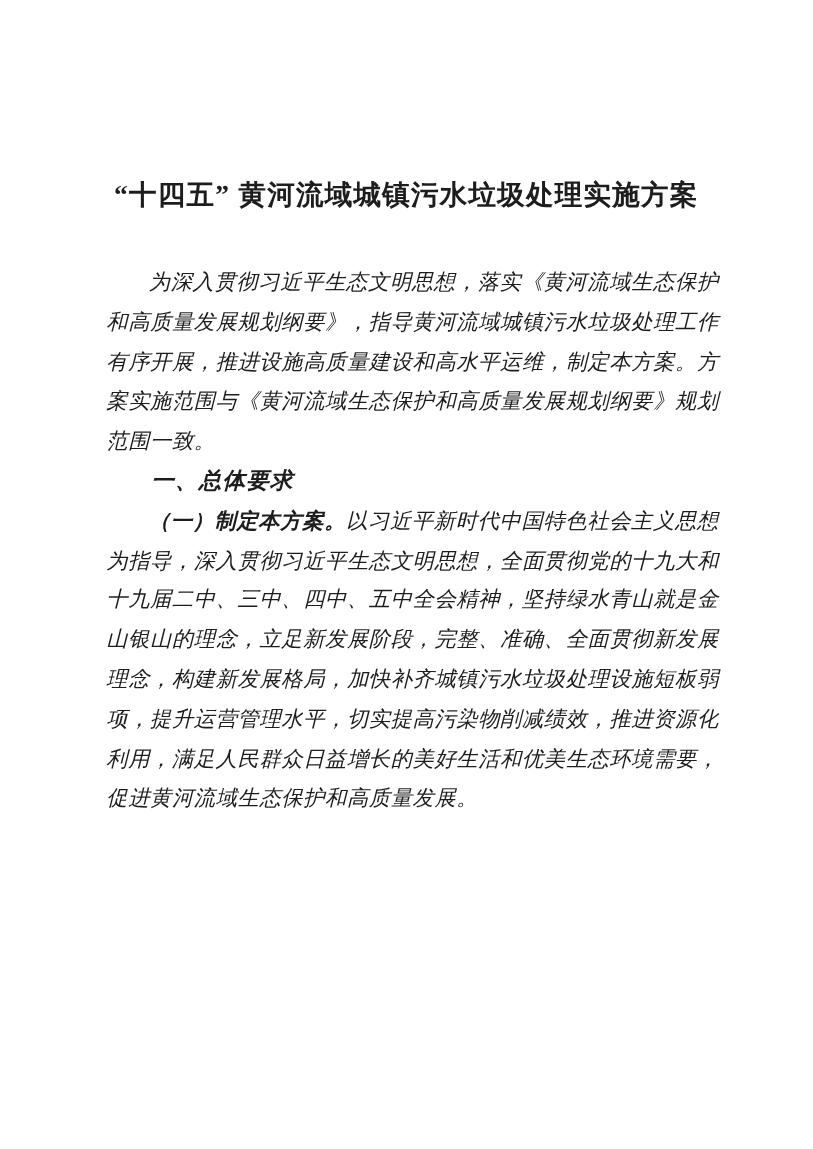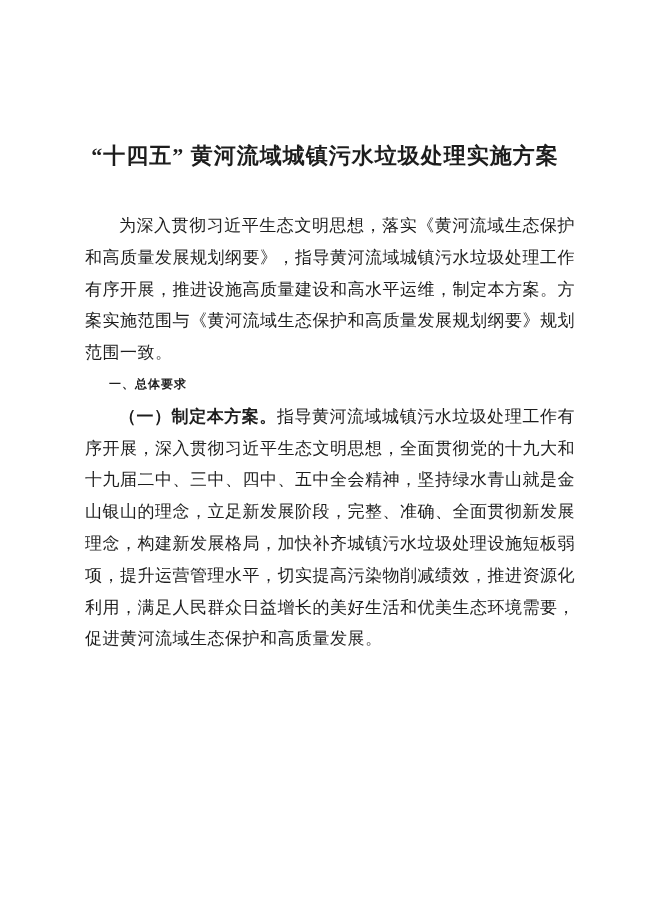--- a/index.html
+++ b/index.html
@@ -31,30 +31,32 @@
     margin: 39px 75px 0 85px;
     font-size: 17px;
     line-height: 31.8px;
     text-align: justify;
     text-justify: inter-ideograph;
     letter-spacing: 0.5px;
   }
   .para {
     margin: 0;
     text-indent: 2em;
+    font-style: italic;
   }
   .section-heading {
     margin: 0;
-    font-size: 12px;
+    font-size: 18px;
     line-height: 31.8px;
     font-weight: bold;
     text-indent: 2em;
     text-align: left;
     font-family: "Liberation Sans", "DejaVu Sans", sans-serif;
     letter-spacing: 1px;
+    font-style: italic;
   }
   .lead {
     font-weight: bold;
   }
   .page-number {
     margin-top: 7px;
     padding-right: 98px;
     text-align: right;
     font-size: 16px;
     letter-spacing: 1px;
@@ -67,20 +69,20 @@
 <div class="page">
 
   <h1 class="doc-title">“十四五” 黄河流域城镇污水垃圾处理实施方案</h1>
 
   <div class="content">
 
     <p class="para"><span>为深入贯彻习近平生态文明思想，落实《黄河流域生态保护和高质量发展规划纲要》，指导黄河流域城镇污水垃圾处理工作有序开展，推进设施高质量建设和高水平运维，制定本方案。方案实施范围与《黄河流域生态保护和高质量发展规划纲要》规划范围一致。</span></p>
 
     <h2 class="section-heading">一、总体要求</h2>
 
-    <p class="para"><b class="lead">（一）制定本方案。</b><span>指导黄河流域城镇污水垃圾处理工作有序开展，深入贯彻习近平生态文明思想，全面贯彻党的十九大和十九届二中、三中、四中、五中全会精神，坚持绿水青山就是金山银山的理念，立足新发展阶段，完整、准确、全面贯彻新发展理念，构建新发展格局，加快补齐城镇污水垃圾处理设施短板弱项，提升运营管理水平，切实提高污染物削减绩效，推进资源化利用，满足人民群众日益增长的美好生活和优美生态环境需要，促进黄河流域生态保护和高质量发展。</span></p>
+    <p class="para"><b class="lead">（一）制定本方案。</b><span>以习近平新时代中国特色社会主义思想为指导，深入贯彻习近平生态文明思想，全面贯彻党的十九大和十九届二中、三中、四中、五中全会精神，坚持绿水青山就是金山银山的理念，立足新发展阶段，完整、准确、全面贯彻新发展理念，构建新发展格局，加快补齐城镇污水垃圾处理设施短板弱项，提升运营管理水平，切实提高污染物削减绩效，推进资源化利用，满足人民群众日益增长的美好生活和优美生态环境需要，促进黄河流域生态保护和高质量发展。</span></p>
 
 
   </div>
 
   <div class="page-number">— 1 —</div>
 
 </div>
 
 </body></html>

